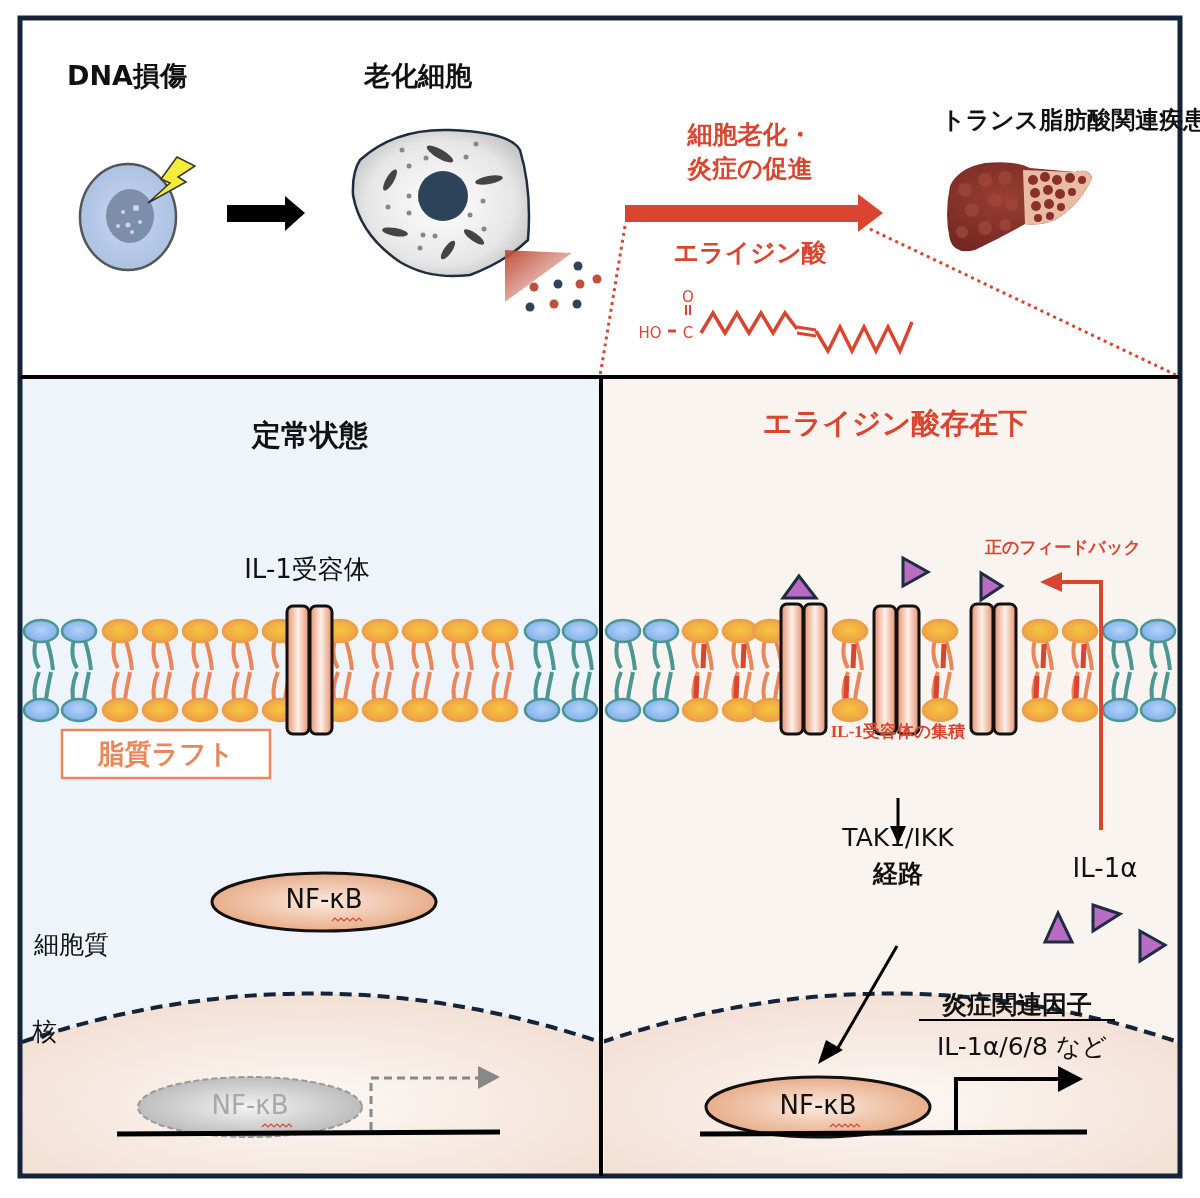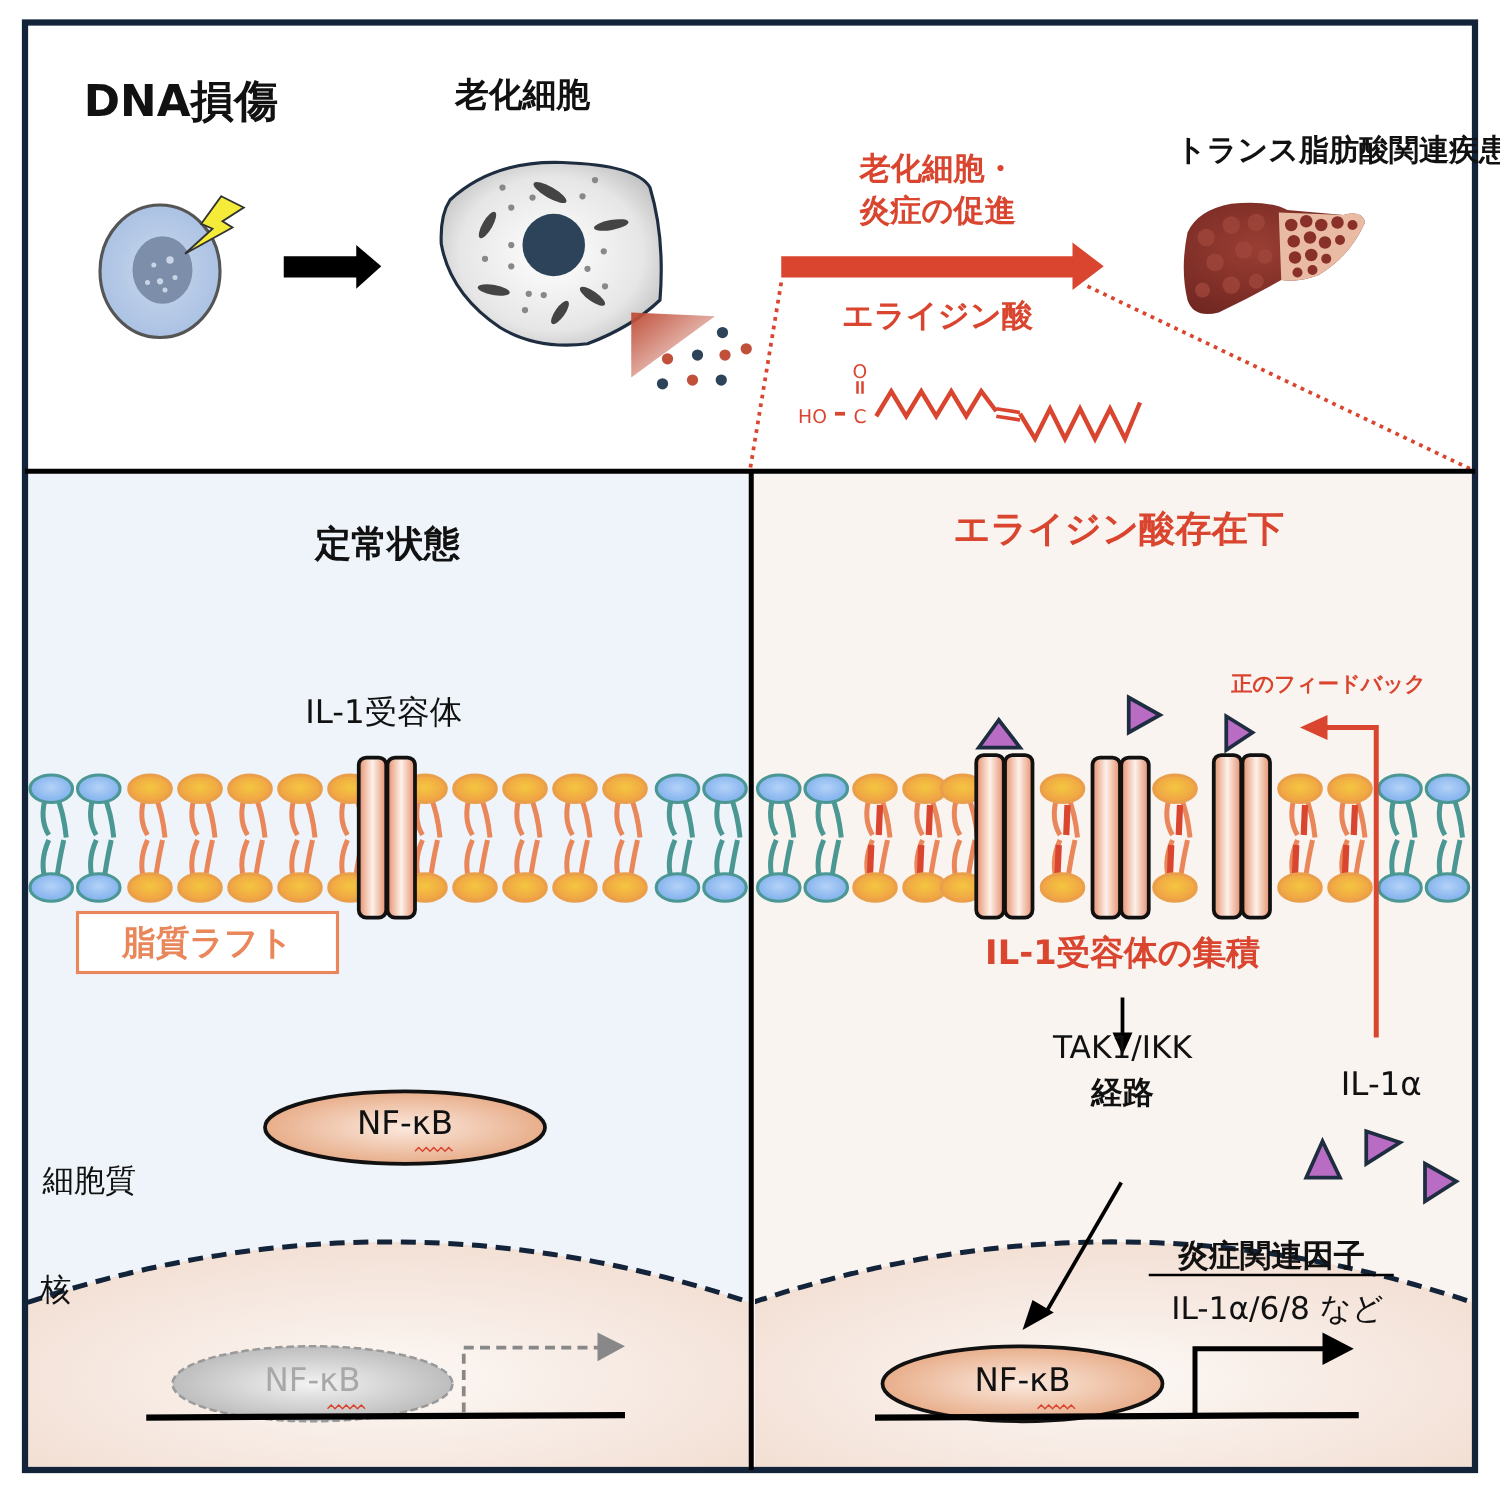--- a/index.html
+++ b/index.html
@@ -413,42 +413,42 @@
     <polygon points="1058,1066 1083,1079 1058,1092" fill="#000"></polygon>
   </g>
   <line x1="919" y1="1020" x2="1115" y2="1020" stroke="#000" stroke-width="2"></line>
 
   <rect x="20" y="18" width="1160" height="1158" fill="none" stroke="#13243a" stroke-width="5"></rect>
   <line x1="20" y1="377" x2="1180" y2="377" stroke="#000" stroke-width="4"></line>
   <line x1="601" y1="377" x2="601" y2="1176" stroke="#000" stroke-width="4"></line>
 </svg>
 
 
-<div class="lbl" style="left:67px;top:58px;font-size:35px;">DNA損傷</div>
+<div class="lbl" style="left:67px;top:58px;font-size:27px;">DNA損傷</div>
 <div class="lbl" style="left:364px;top:58px;font-size:27px;">老化細胞</div>
 <div class="lbl red center" style="left:750px;top:118px;font-size:25px;line-height:34px;">
-  <div>老化細胞・</div>
+  <div>細胞老化・</div>
   <div>炎症の促進</div>
 </div>
 <div class="lbl red center" style="left:750px;top:236px;font-size:25px;">エライジン酸</div>
 <div class="lbl center" style="left:1074px;top:58px;font-size:24px;line-height:36px;margin-top:44px;">
   <div>トランス脂肪酸関連疾患</div>
 </div>
 
 <div class="lbl center" style="left:310px;top:416px;font-size:29px;">定常状態</div>
 <div class="lbl center" style="left:307px;top:552px;font-size:26px;font-weight:normal;">IL-1受容体</div>
 <div class="lbl center" style="left:166px;top:736px;font-size:27px;color:#e9875a;">脂質ラフト</div>
 <div class="lbl center" style="left:324px;top:884px;font-size:26px;font-weight:normal;">NF-κB</div>
 <div class="lbl" style="left:34px;top:928px;font-size:25px;font-weight:normal;">細胞質</div>
 <div class="lbl" style="left:32px;top:1015px;font-size:25px;font-weight:normal;">核</div>
 <div class="lbl center" style="left:250px;top:1090px;font-size:26px;font-weight:normal;color:#a8a8a8;">NF-κB</div>
 
 <div class="lbl red center" style="left:895px;top:404px;font-size:29px;">エライジン酸存在下</div>
 <div class="lbl red" style="left:985px;top:536px;font-size:17px;">正のフィードバック</div>
-<div class="lbl red center" style="left:898px;top:744px;font-size:27px;">IL-1受容体の集積</div>
+<div class="lbl red center" style="left:898px;top:720px;font-size:17px;font-family:Liberation Serif, serif;">IL-1受容体の集積</div>
 <div class="lbl center" style="left:898px;top:820px;font-size:25px;font-weight:normal;line-height:36px;">
   <div>TAK1/IKK</div>
   <div style="font-weight:bold;">経路</div>
 </div>
 <div class="lbl center" style="left:1105px;top:853px;font-size:26px;font-weight:normal;">IL-1α</div>
 <div class="lbl center" style="left:1017px;top:988px;font-size:25px;">炎症関連因子</div>
 <div class="lbl center" style="left:1022px;top:1030px;font-size:25px;font-weight:normal;">IL-1α/6/8 など</div>
 <div class="lbl center" style="left:818px;top:1090px;font-size:26px;font-weight:normal;">NF-κB</div>
 </div>
 

